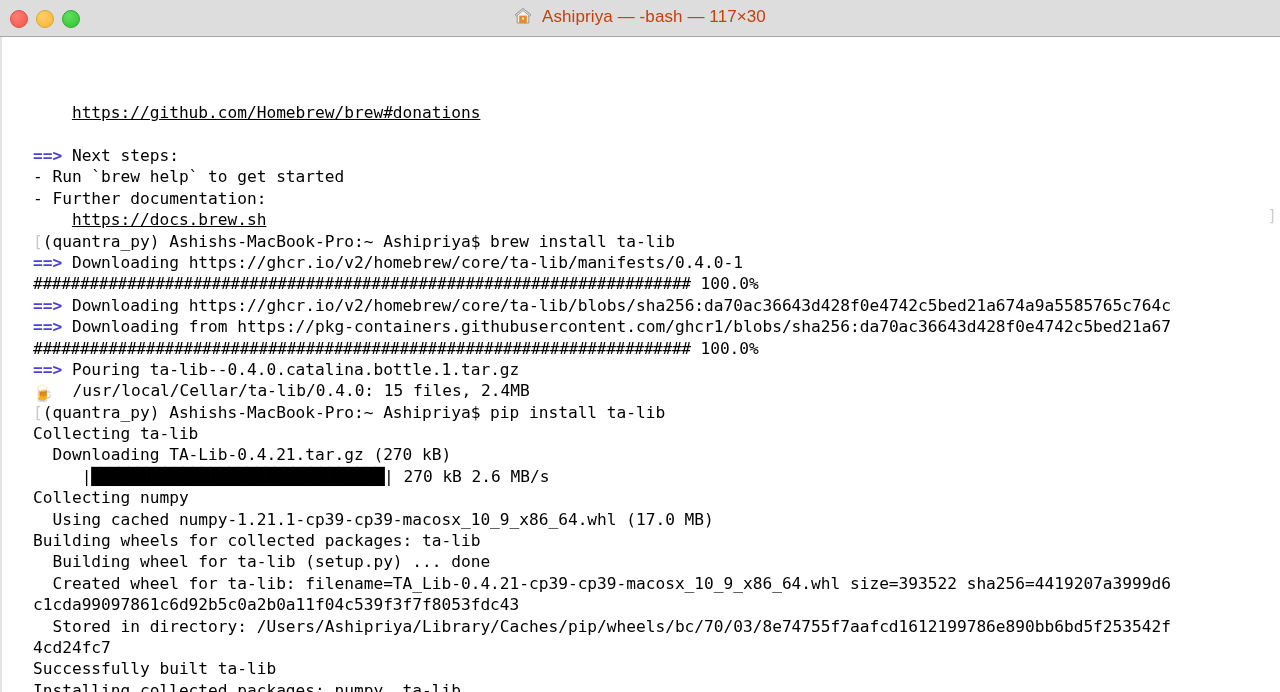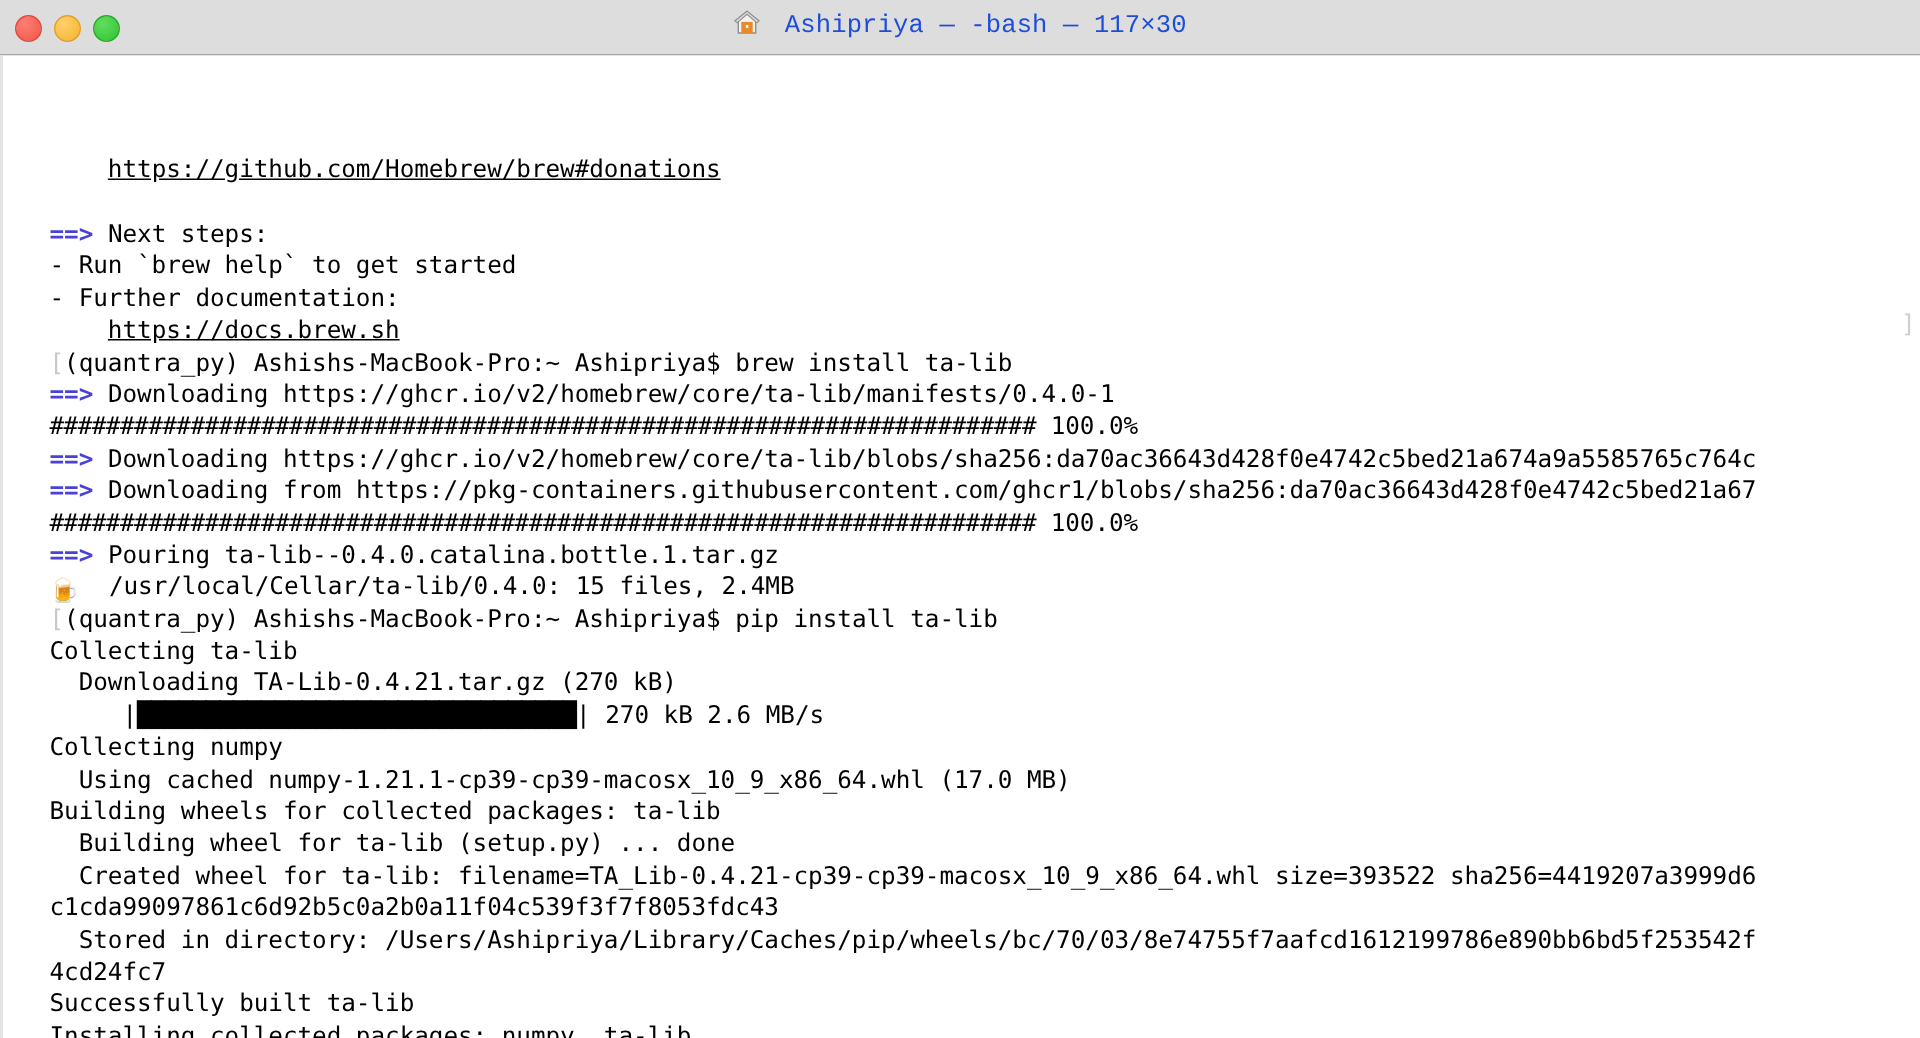--- a/index.html
+++ b/index.html
@@ -50,23 +50,23 @@
     display: block;
   }
   .light.close  { background: radial-gradient(circle at 35% 30%, #ff7d72, #f1564a); border: 1px solid #e0493f; }
   .light.min    { background: radial-gradient(circle at 35% 30%, #ffd06b, #f5b32d); border: 1px solid #e0a226; }
   .light.max    { background: radial-gradient(circle at 35% 30%, #62dd61, #2fc42f); border: 1px solid #29ad29; }
 
   #title-center {
     position: absolute;
     left: 0; right: 0;
     text-align: center;
-    font-family: Liberation Mono, monospace;
+    font-family: Liberation Sans, sans-serif;
     font-size: 17px;
-    color: #1d4ed8;
+    color: #c2410c;
     letter-spacing: 0.1px;
     white-space: nowrap;
   }
   #title-center .house-icon {
     display: inline-block;
     vertical-align: -3px;
     margin-right: 6px;
   }
 
   

